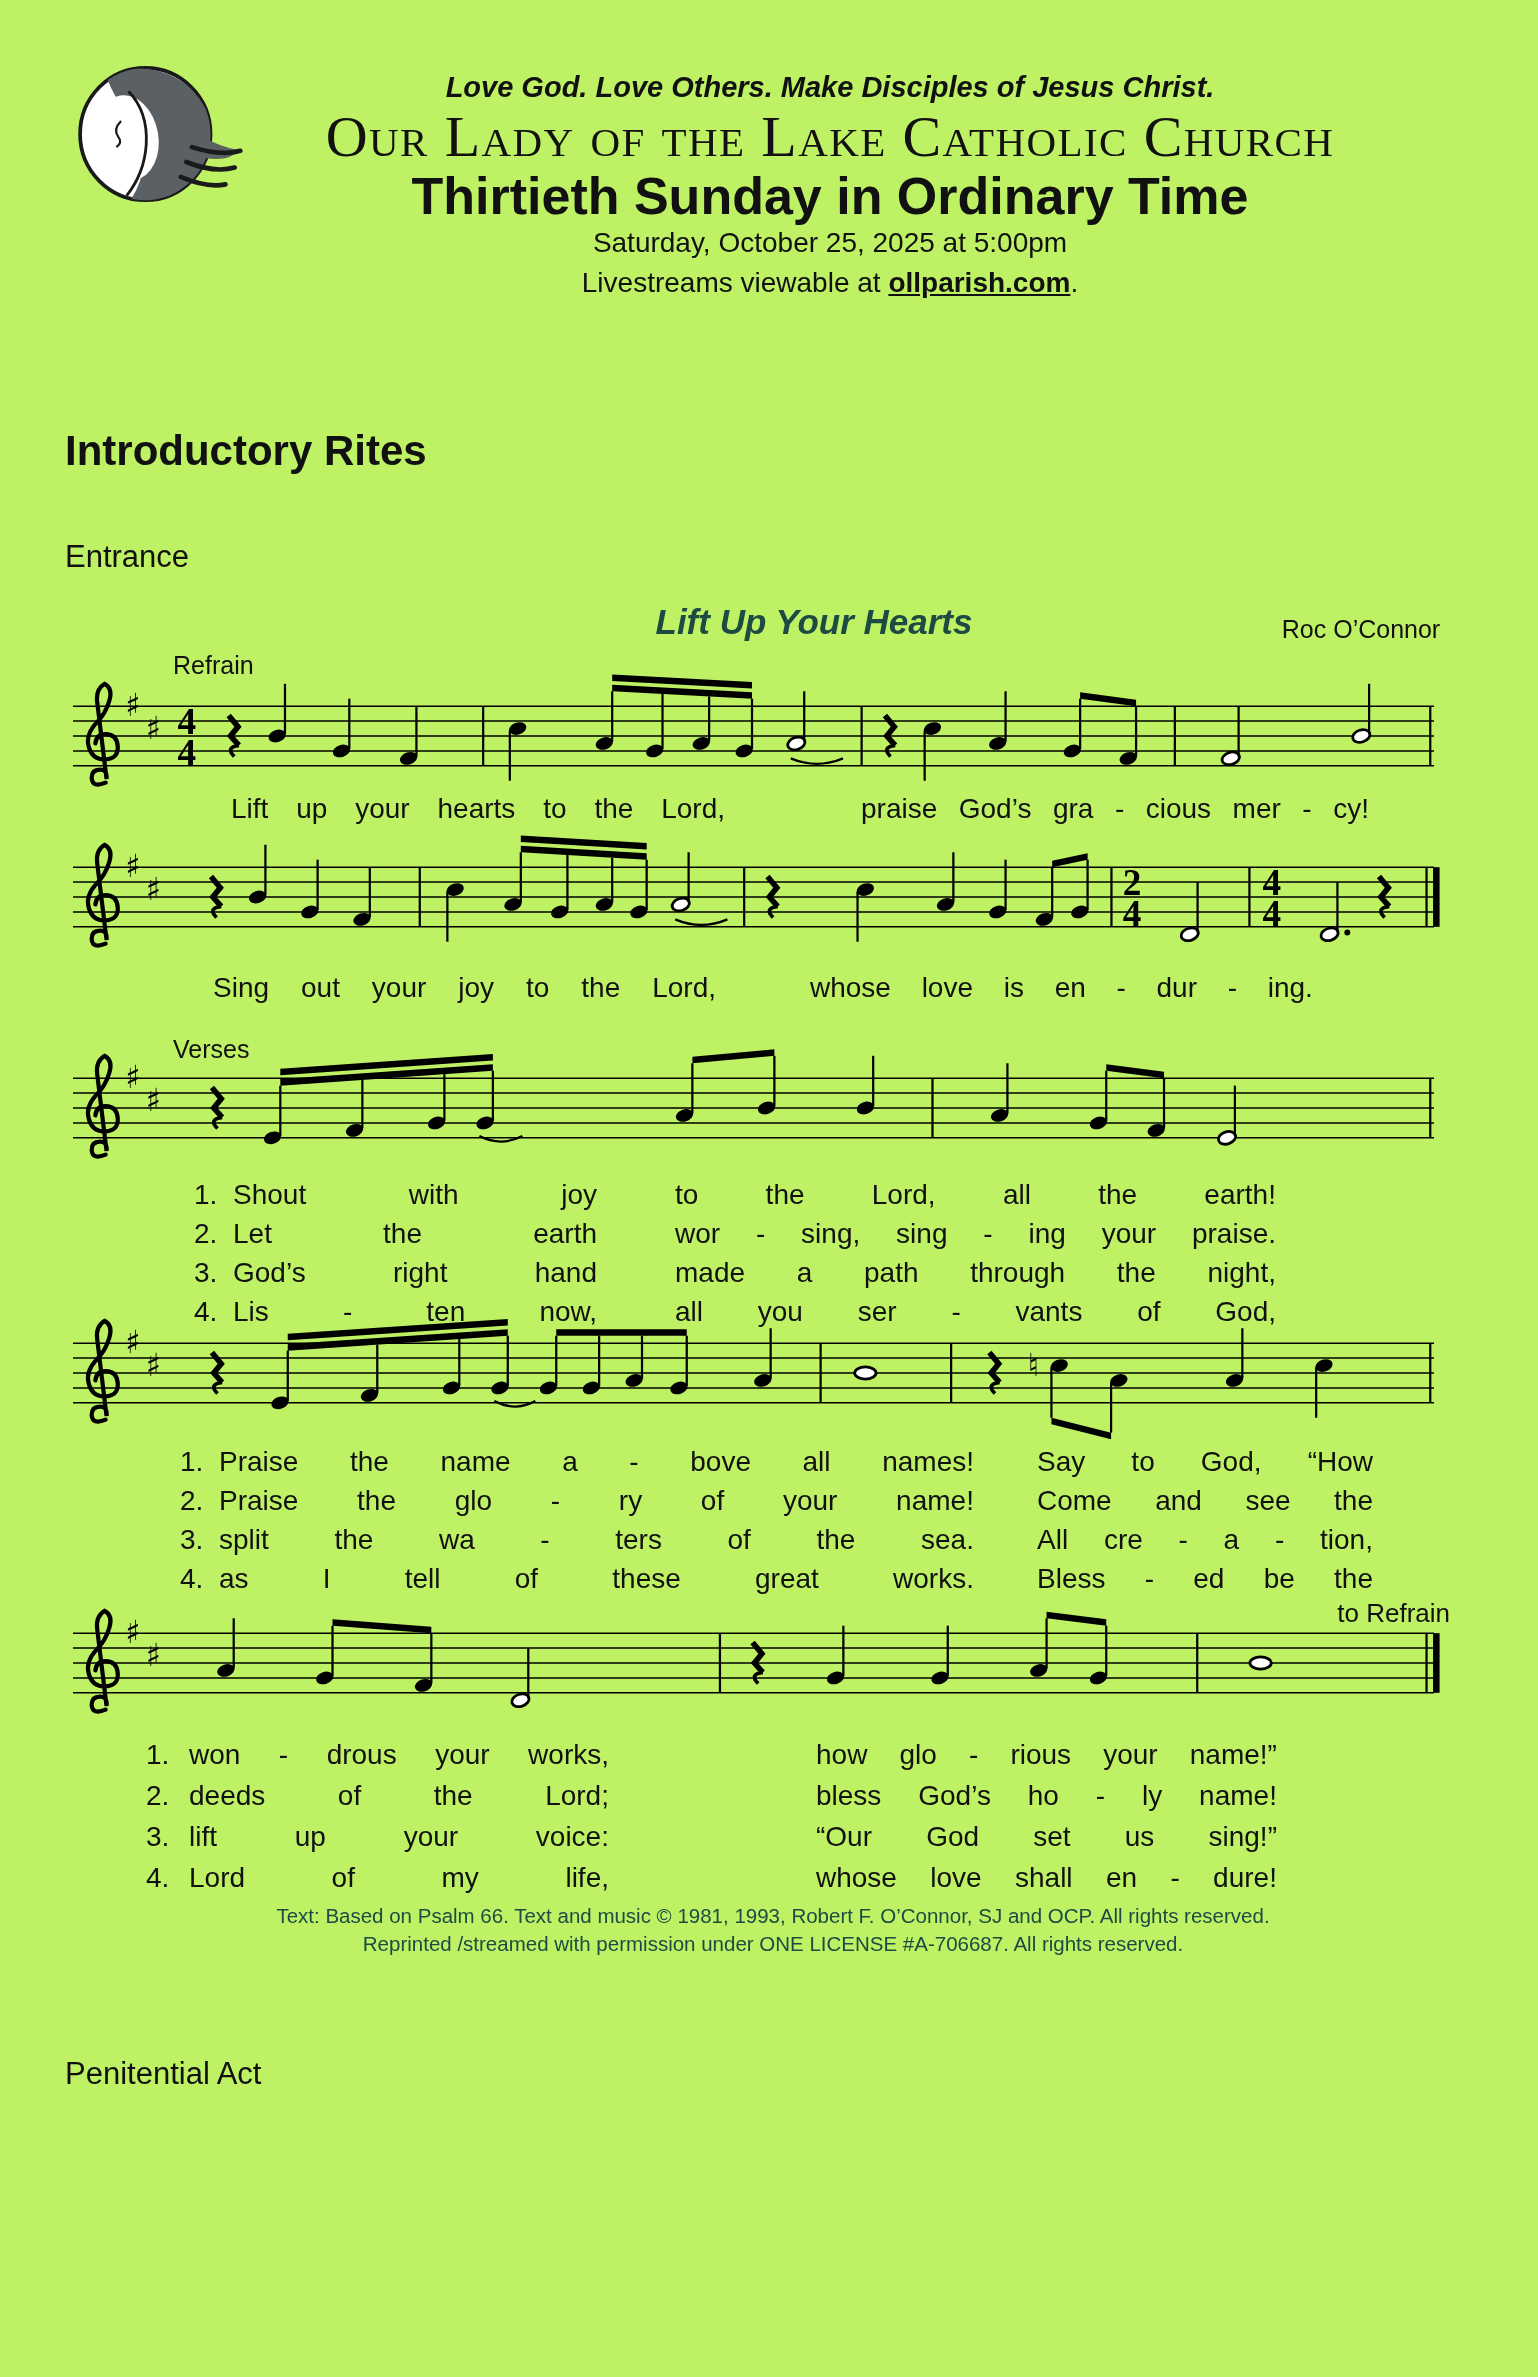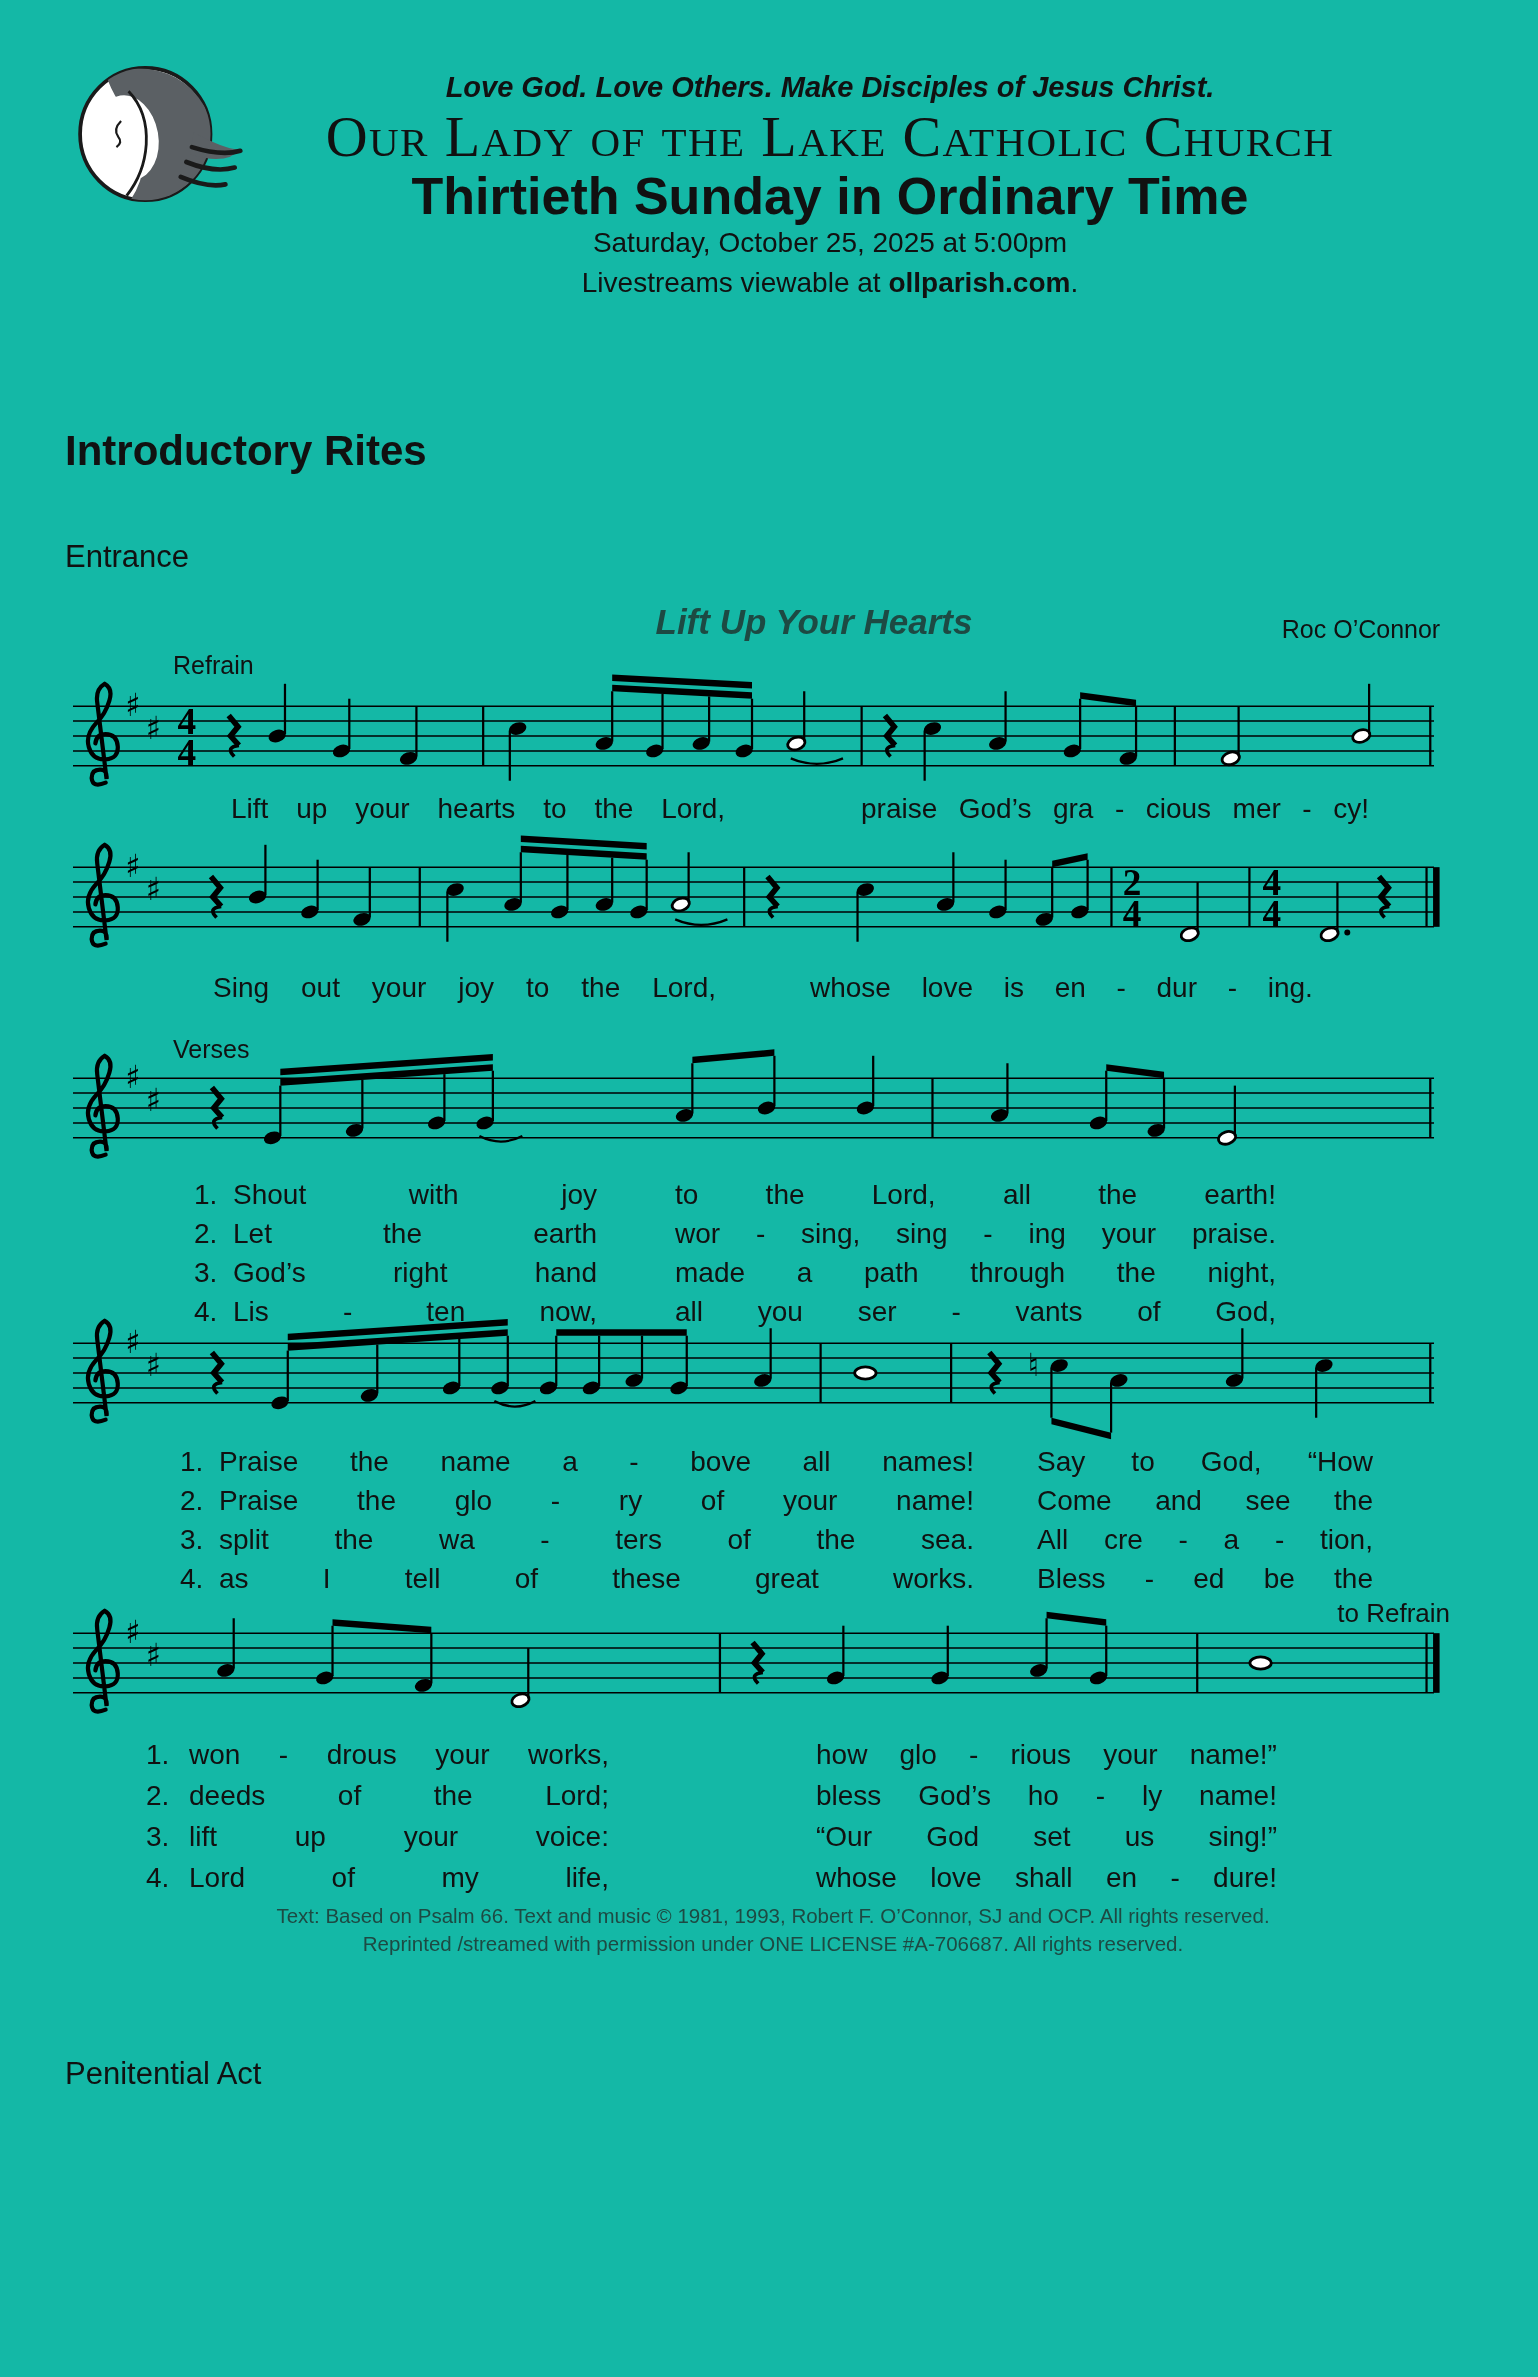--- a/index.html
+++ b/index.html
@@ -1,26 +1,26 @@
 <!DOCTYPE html>
 <html style="font-size:15px"><head>
 <meta charset="utf-8">
 <style>
   html,body{margin:0;padding:0;background:#fff;}
   body{font-family:"Liberation Sans",sans-serif;color:#111;}
-  #page{position:relative;width:1538px;height:2377px;background:#14b8a6;overflow:hidden;}
+  #page{position:relative;width:1538px;height:2377px;background:#bef264;overflow:hidden;}
 
   
   #hdr{position:absolute;left:224px;top:70px;width:1212px;text-align:center;}
   .tagline{font-style:italic;font-weight:600;font-size:29px;line-height:34px;}
   .church{font-family:"Liberation Serif",serif;font-variant:small-caps;font-size:58px;line-height:65px;letter-spacing:1.4px;font-weight:500;}
   .feast{font-weight:700;font-size:52px;line-height:54px;}
   .mtime{font-size:28px;line-height:40px;}
   .live{font-size:28px;line-height:40px;}
-  .live b{}
+  .live b{text-decoration:underline;}
 
   
   .h1{position:absolute;left:65px;font-weight:700;font-size:42px;}
   .h2{position:absolute;left:65px;font-size:31px;}
 
   
   #hymn-title{position:absolute;left:73px;top:602px;width:1361px;padding-left:121px;box-sizing:border-box;text-align:center;font-size:35px;font-style:italic;font-weight:600;}
   #composer{position:absolute;left:1268px;top:615px;width:186px;text-align:center;font-size:25px;}
   .mus-label{position:absolute;font-size:25px;}
 

